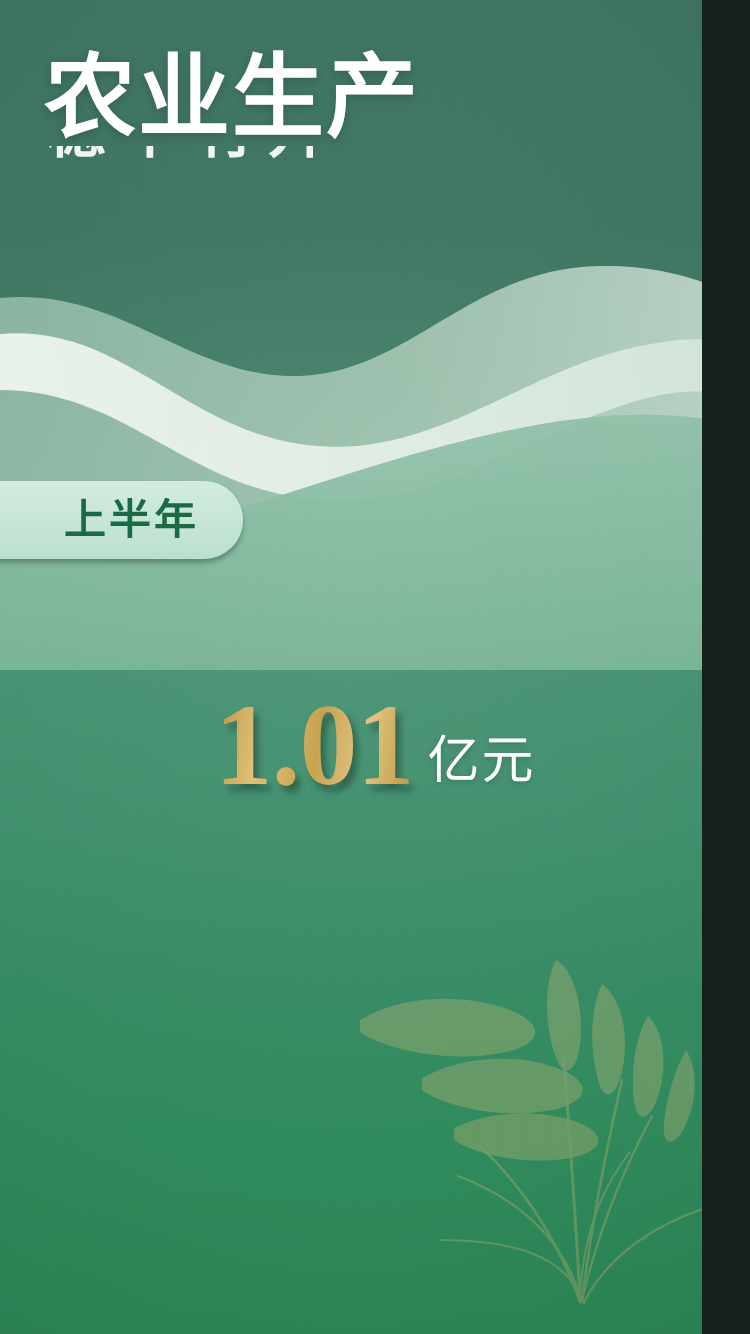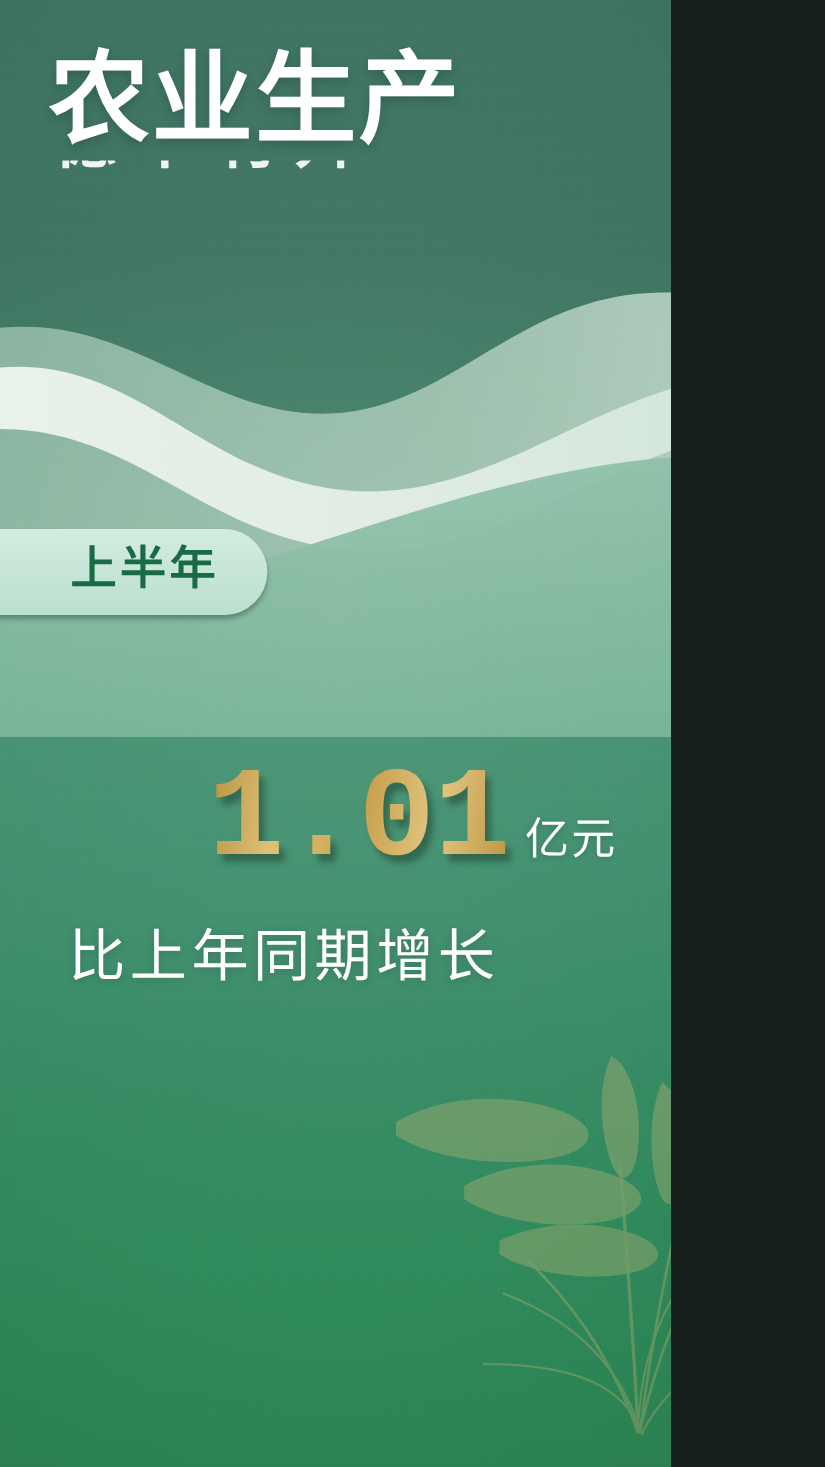--- a/index.html
+++ b/index.html
@@ -5,24 +5,24 @@
 <style>
   html, body {
     margin: 0;
     padding: 0;
     background: #16201c;
   }
   * { box-sizing: border-box; }
 
   .poster {
     position: relative;
-    width: 610px;
+    width: 702px;
     height: 1334px;
     overflow: hidden;
-    font-family: Liberation Mono, monospace;
+    font-family: Liberation Serif, serif;
     background:
       linear-gradient(180deg,
         #3e7461 0px,
         #3e7461 230px,
         #417c66 360px,
         #4b8b71 520px,
         #479273 640px,
         #3f8e6c 820px,
         #368a63 980px,
         #2f8a5c 1140px,
@@ -160,21 +160,21 @@
     background: linear-gradient(100deg, #b8913f 0%, #e0c077 24%, #c8a250 52%, #e3c582 74%, #bb9541 100%);
     -webkit-background-clip: text;
     background-clip: text;
     color: transparent;
     -webkit-text-fill-color: transparent;
     filter: drop-shadow(5px 7px 3px rgba(22,52,38,.45));
     position: relative;
   }
   .figure-unit {
     margin: 0 0 12px 14px;
-    font-size: 40px;
+    font-size: 52px;
     font-weight: 400;
     color: #ffffff;
     letter-spacing: 2px;
     line-height: 1;
     text-shadow: 0 2px 6px rgba(0,0,0,.18);
   }
 
   
   .compare {
     position: absolute;
@@ -257,15 +257,14 @@
   <div class="badge">
     <span class="badge-label">上半年</span>
   </div>
 
 
   <div class="figure-row">
     <span class="figure-value">1.01</span>
     <span class="figure-unit">亿元</span>
   </div>
 
-  <p class="compare">比上年同期增长</p>
 
 </div>
 
 </body></html>

